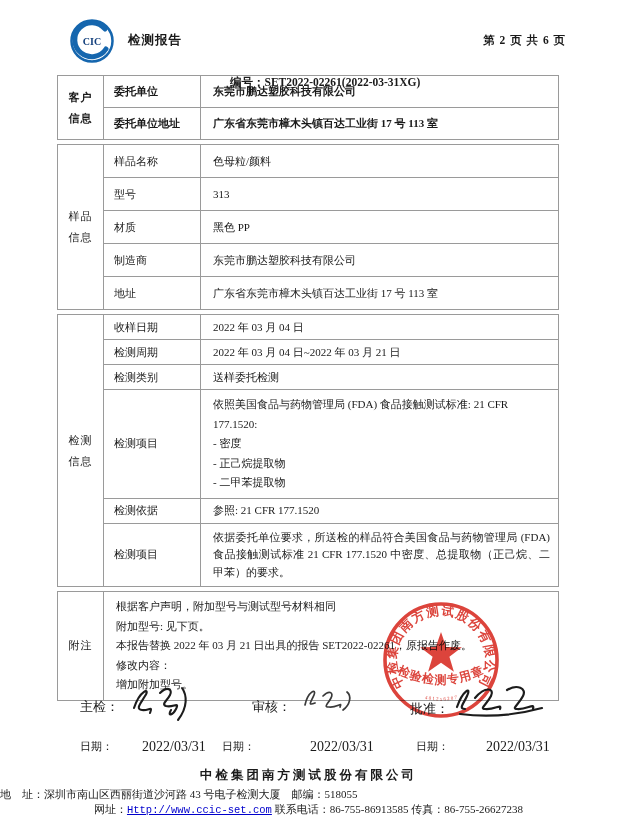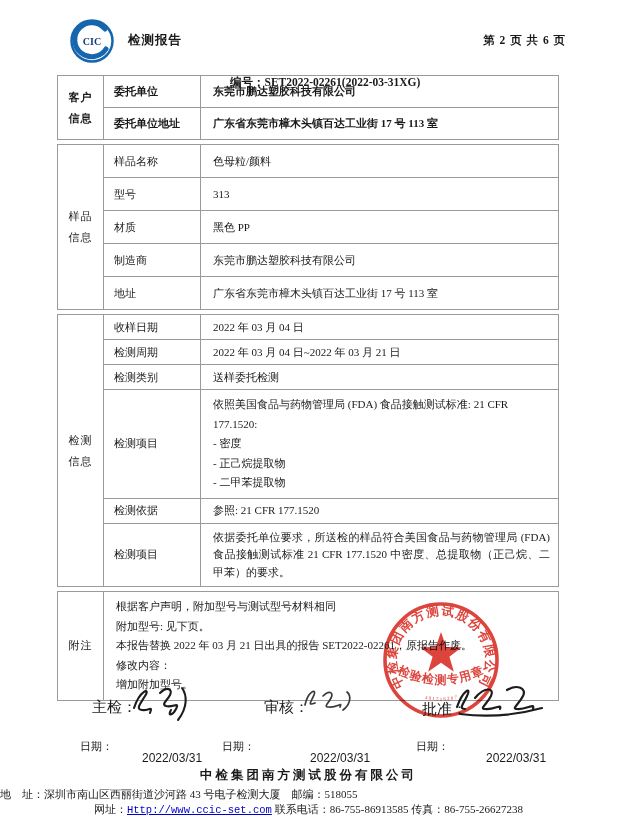--- a/index.html
+++ b/index.html
@@ -28,24 +28,24 @@
   .mline{padding:5px 8px 5px 12px;}
   .mline div{line-height:19.5px;}
   .concl{padding:5px 8px 5px 12px;line-height:17.5px;text-align:justify;}
   .notes-cell{padding:5px 8px 5px 12px;}
   .notes-cell div{line-height:19.5px;}
 
   
   .stamp{position:absolute;left:381px;top:600px;width:120px;height:120px;mix-blend-mode:multiply;opacity:.92;}
 
   
-  .sig-label{position:absolute;font-size:15px;margin-left:12px;}
+  .sig-label{position:absolute;font-size:13px;}
   .sig{position:absolute;}
   .date-label{position:absolute;font-size:11px;}
-  .date-val{position:absolute;font-size:12px;font-family:Liberation Sans, sans-serif;margin-top:12px;}
+  .date-val{position:absolute;font-size:14px;font-family:Liberation Serif, serif;}
 
   
   .foot-company{position:absolute;top:767px;left:0;width:617px;text-align:center;
                 font-size:12.5px;font-weight:bold;letter-spacing:3px;}
   .foot-line1{position:absolute;top:787px;left:0;width:617px;text-align:left;font-size:11px;}
   .foot-line2{position:absolute;top:802px;left:0;width:617px;text-align:center;font-size:11px;}
   .foot-link{color:#0000cc;text-decoration:underline;font-family:"Liberation Mono","DejaVu Sans Mono",monospace;font-size:10.5px;}
 </style>
 </head>
 <body>

